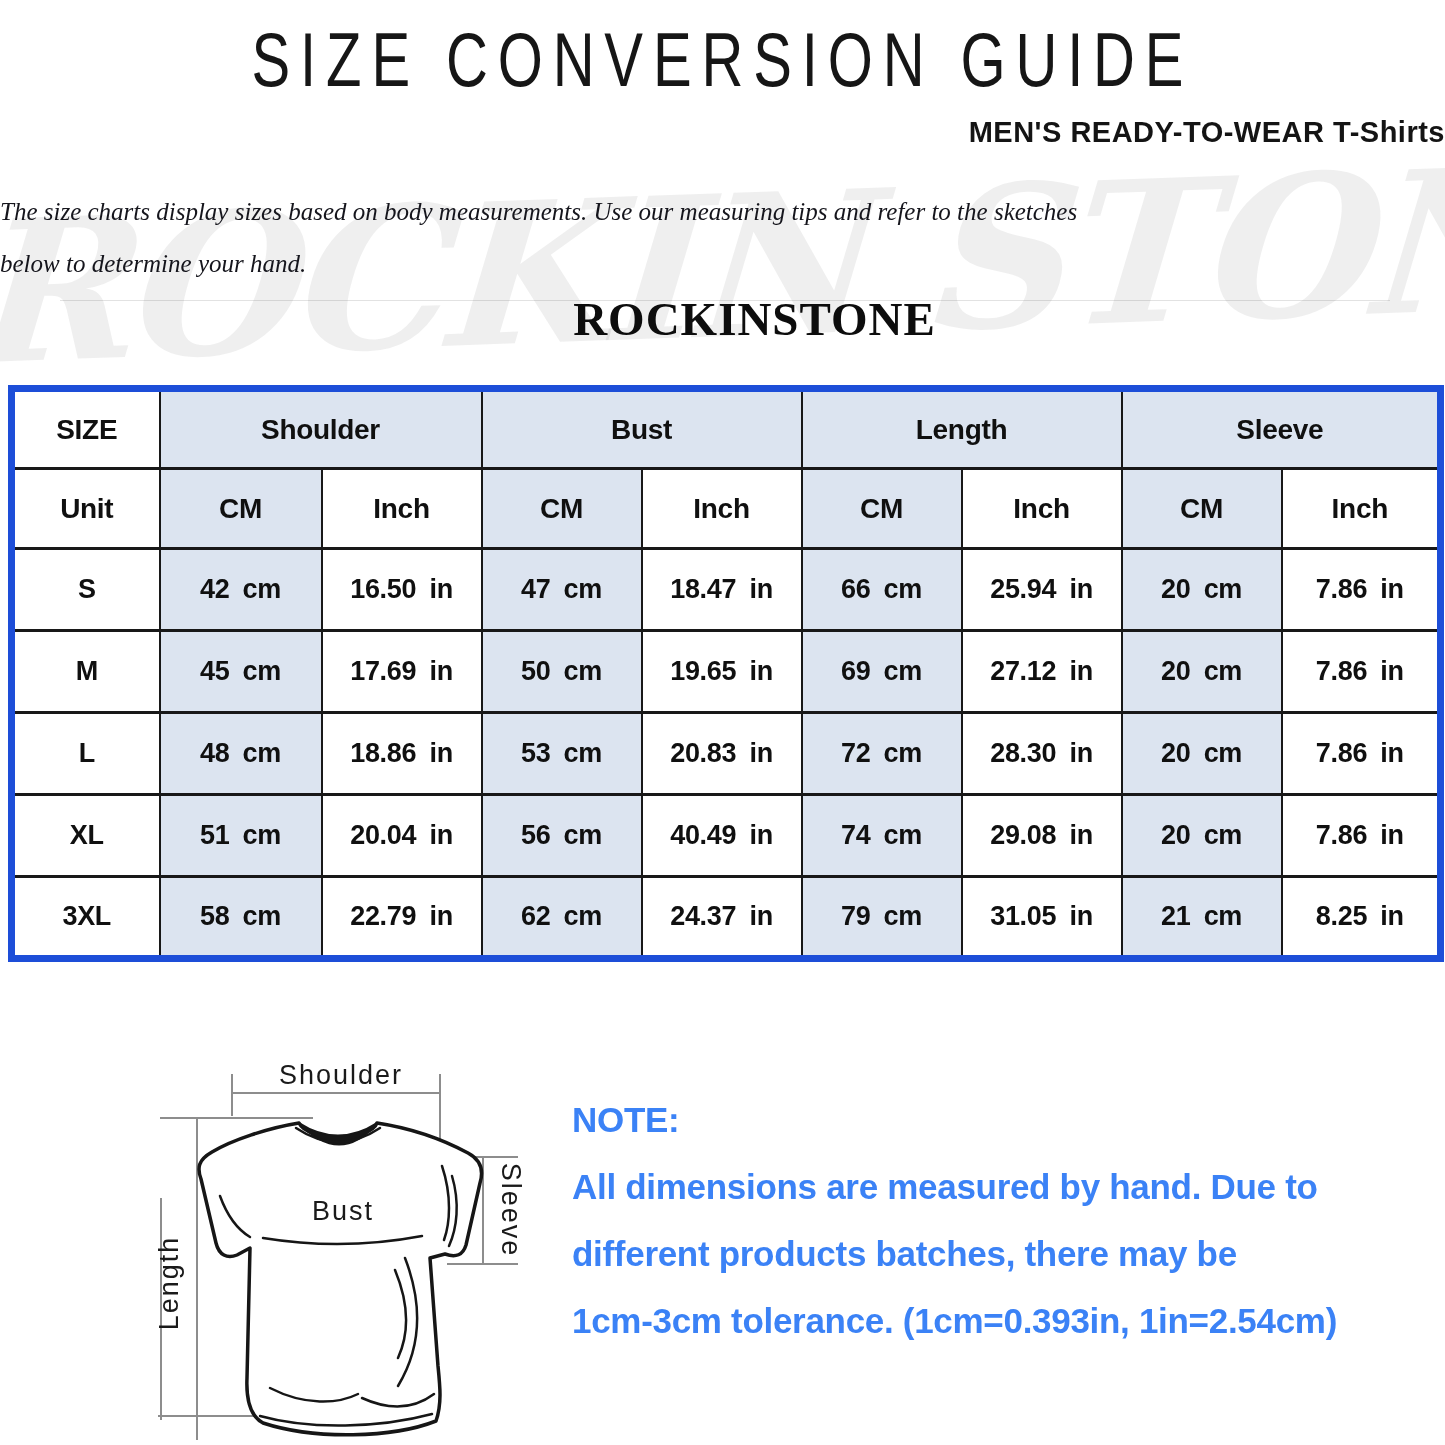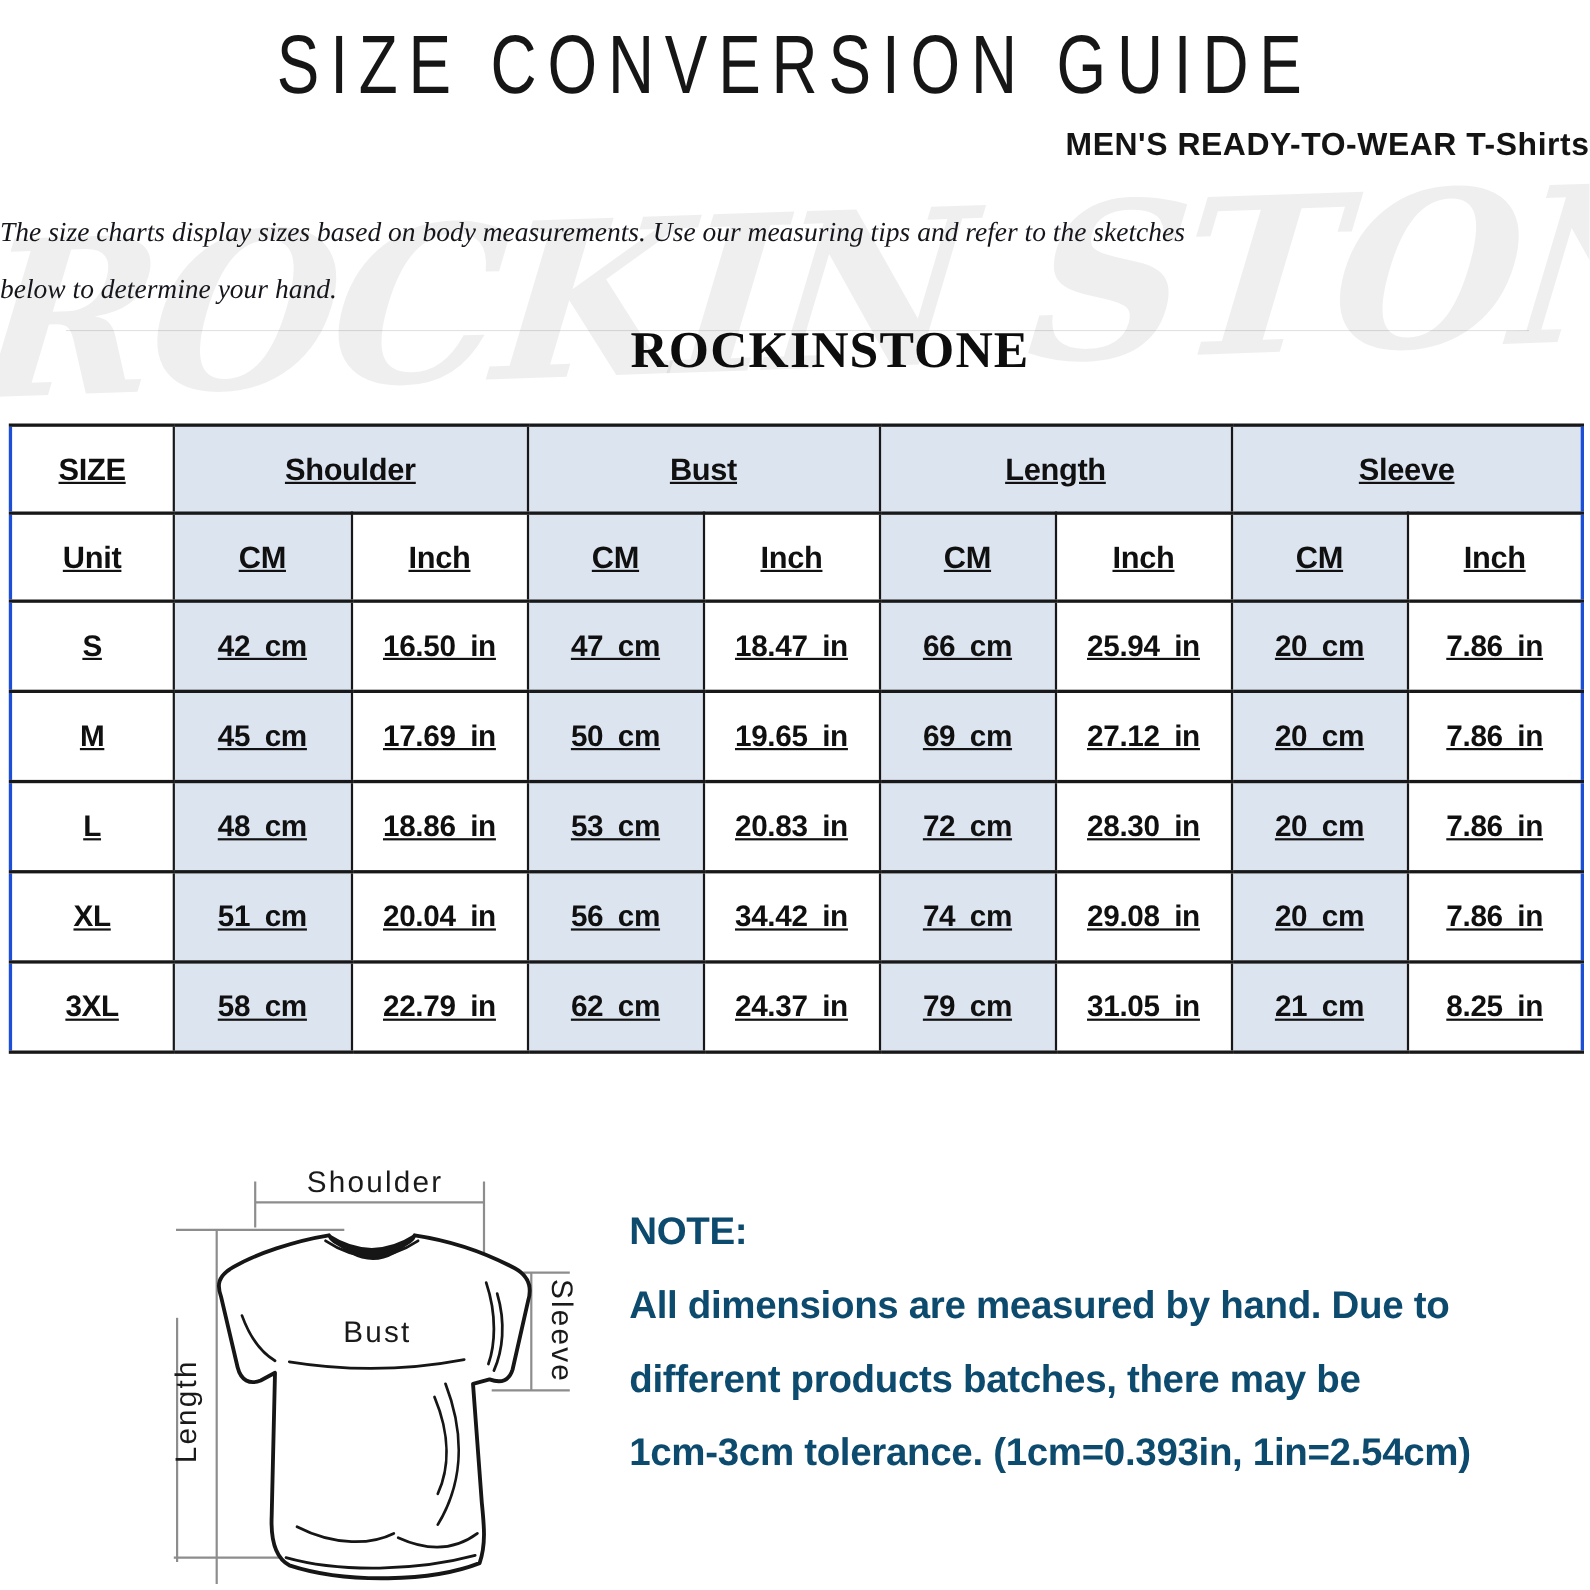--- a/index.html
+++ b/index.html
@@ -45,43 +45,42 @@
   }
   .faint-rule {
     position:absolute; top:300px; left:60px; width:1330px; height:1px;
     background:#e2e2e2; z-index:0;
   }
 
   
   .size-table-wrap { position:absolute; top:385px; left:8px; width:1429px; z-index:3; }
   table.size-table {
     width:100%; border-collapse:collapse; table-layout:fixed;
-    border:3px solid #1d4ed8;
-    text-decoration:underline;
+    border:7px solid #1d4ed8;
   }
   .size-table th, .size-table td {
     border:2px solid #181818;
     border-top-width:3px; border-bottom-width:3px;
     text-align:center; vertical-align:middle;
     font-weight:700; color:#101010;
     font-size:27px; letter-spacing:-0.3px;
   }
   .size-table thead th { height:80px; font-size:28px; }
   .size-table tbody td { height:82px; }
   .size-table .blue { background:#dce4f0; }
   .size-table td.val { word-spacing:6px; }
 
   
   .diagram {
     position:absolute; left:100px; top:1048px; width:492px; height:397px; z-index:3;
   }
   .note {
     position:absolute; left:572px; top:1086px; width:840px; z-index:3;
     font-size:35px; font-weight:700; line-height:67px;
-    letter-spacing:-0.3px; color:#0c4a6e;
+    letter-spacing:-0.3px; color:#3b82f6;
   }
   .note div { white-space:nowrap; }
 
   svg text {
     font-family:"Liberation Sans", sans-serif;
     font-size:27px; fill:#1a1a1a; letter-spacing:2px;
   }
 </style>
 </head>
 <body>
@@ -162,21 +161,21 @@
       <td class="blue val">72 cm</td>
       <td class="val">28.30 in</td>
       <td class="blue val">20 cm</td>
       <td class="val">7.86 in</td>
     </tr>
     <tr>
       <td>XL</td>
       <td class="blue val">51 cm</td>
       <td class="val">20.04 in</td>
       <td class="blue val">56 cm</td>
-      <td class="val">34.42 in</td>
+      <td class="val">40.49 in</td>
       <td class="blue val">74 cm</td>
       <td class="val">29.08 in</td>
       <td class="blue val">20 cm</td>
       <td class="val">7.86 in</td>
     </tr>
     <tr>
       <td>3XL</td>
       <td class="blue val">58 cm</td>
       <td class="val">22.79 in</td>
       <td class="blue val">62 cm</td>

